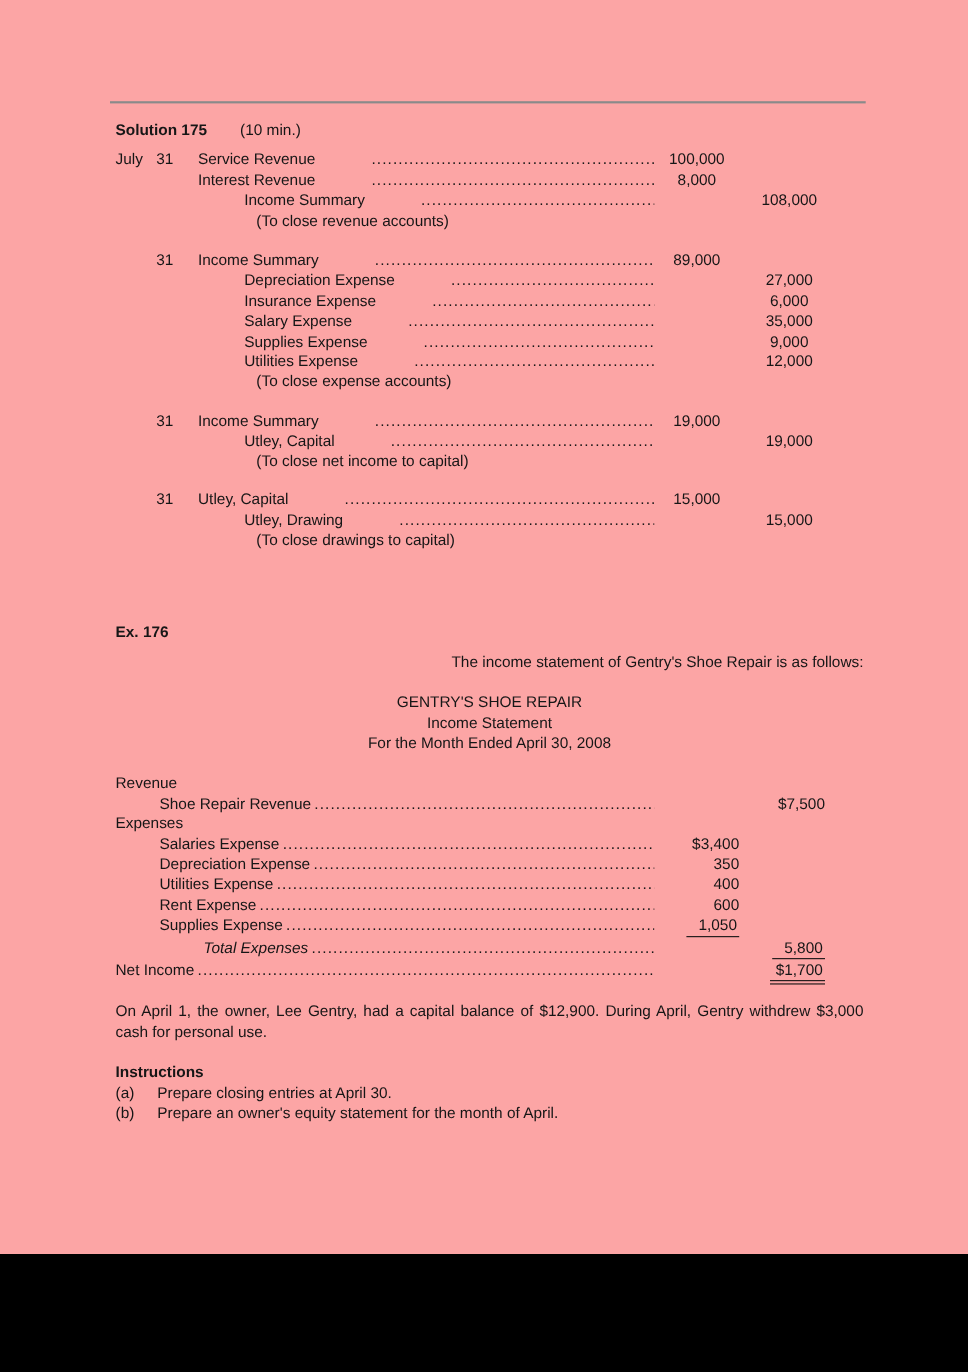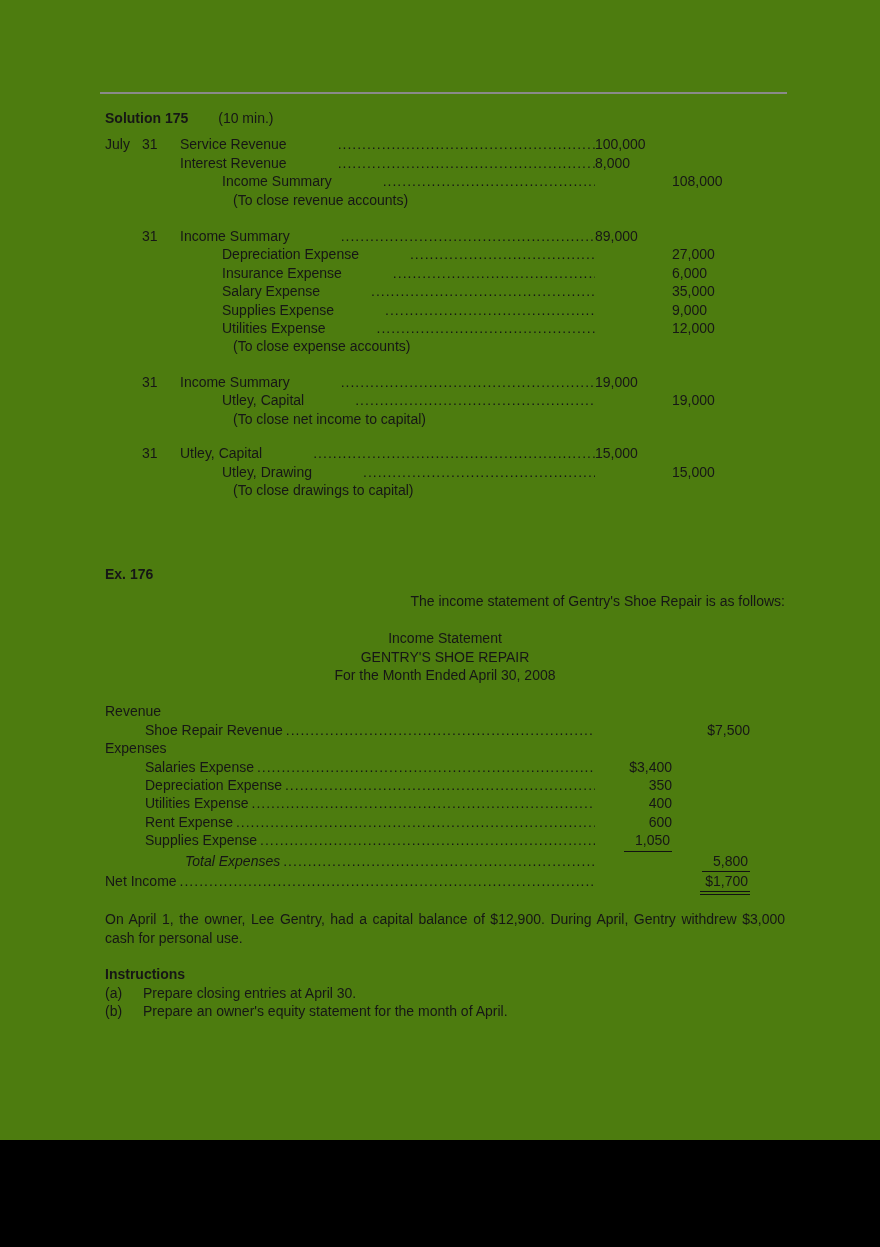--- a/index.html
+++ b/index.html
@@ -6,21 +6,21 @@
   html, body { background: #fff; }
   body {
     width: 880px; height: 1247px;
     position: relative;
     overflow: hidden;
     font-family: "Liberation Sans", sans-serif;
     font-size: 14px;
     line-height: 18.4px;
     color: #161616;
   }
-  .page { position: absolute; inset: 0; background: #4d7c0f; }
+  .page { position: absolute; inset: 0; background: #fca5a5; }
 
   .top-rule {
     margin: 92px 93px 0 100px;
     border-top: 2px solid #8a8a8a;
     height: 0;
   }
 
   .content { padding: 0 95px 0 105px; }
 
   .bold { font-weight: bold; }
@@ -42,21 +42,21 @@
   .jacct  { flex: 1; display: flex; overflow: hidden; min-width: 0; gap: 48px; }
   .jacct .t { white-space: nowrap; }
   .jacct.cred  .t { padding-left: 42px; }
   .jacct.note-ind .t { padding-left: 53px; }
   .leader { flex: 1; overflow: hidden; white-space: nowrap; }
   .leader::after {
     content: "..........................................................................................................................................................";
     letter-spacing: 1px;
     padding-left: 3px;
   }
-  .amt { flex: none; text-align: left; white-space: nowrap; }
+  .amt { flex: none; text-align: center; white-space: nowrap; }
   .debit  { width: 77px; }
   .credit { width: 91px; }
 
   
   .ex-title { margin-top: 66px; }
   .ex-intro { margin-top: 8px; text-align: right; }
   .is-heading { margin-top: 19px; text-align: center; }
 
   .statement { margin-top: 18px; }
   .isrow { display: flex; padding-right: 35px; }
@@ -261,22 +261,22 @@
         <span class="jacct note-ind">
             <span class="t">(To close drawings to capital)</span>
           </span>
       </div>
     </div>
 
     <div class="ex-title bold">Ex. 176</div>
     <div class="ex-intro">The income statement of Gentry's Shoe Repair is as follows:</div>
 
     <div class="is-heading">
+      <div>GENTRY'S SHOE REPAIR</div>
       <div>Income Statement</div>
-      <div>GENTRY'S SHOE REPAIR</div>
       <div>For the Month Ended April 30, 2008</div>
     </div>
 
     <div class="statement">
       <div class="isrow">
         <span class="isl">
             <span class="t">Revenue</span>
           </span>
         <span class="iscol1"></span>
         <span class="iscol2"></span>

